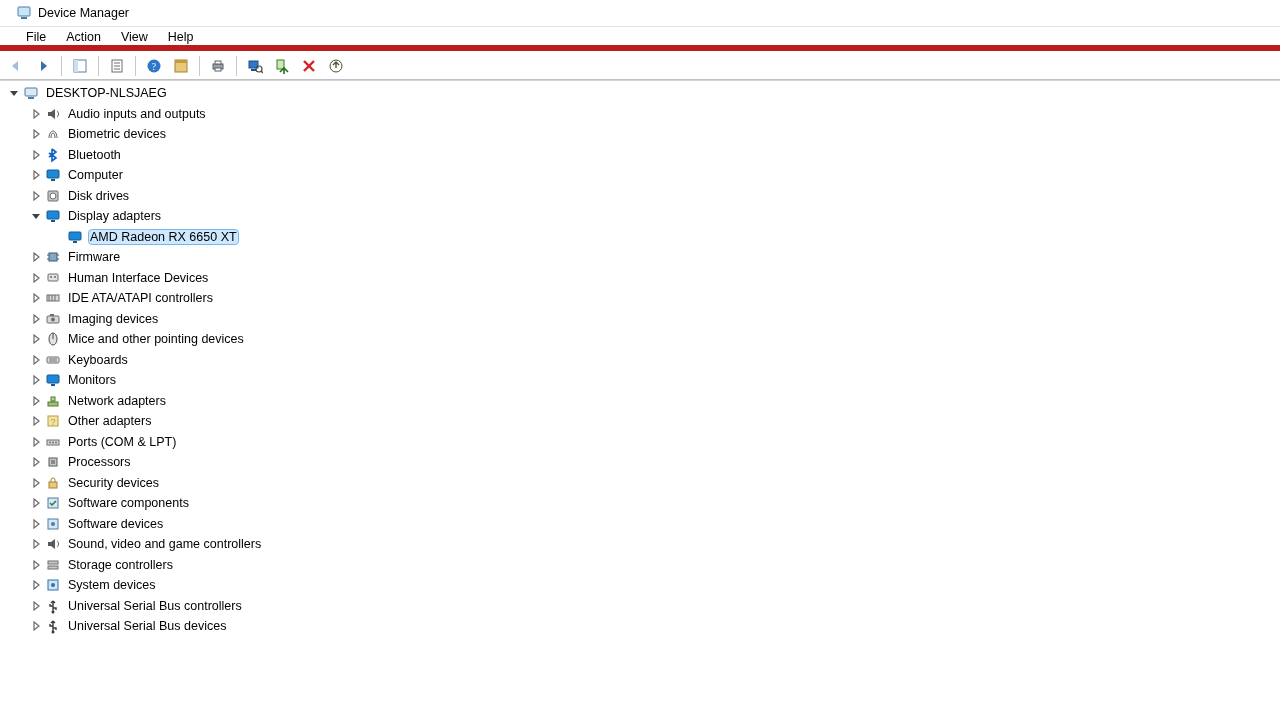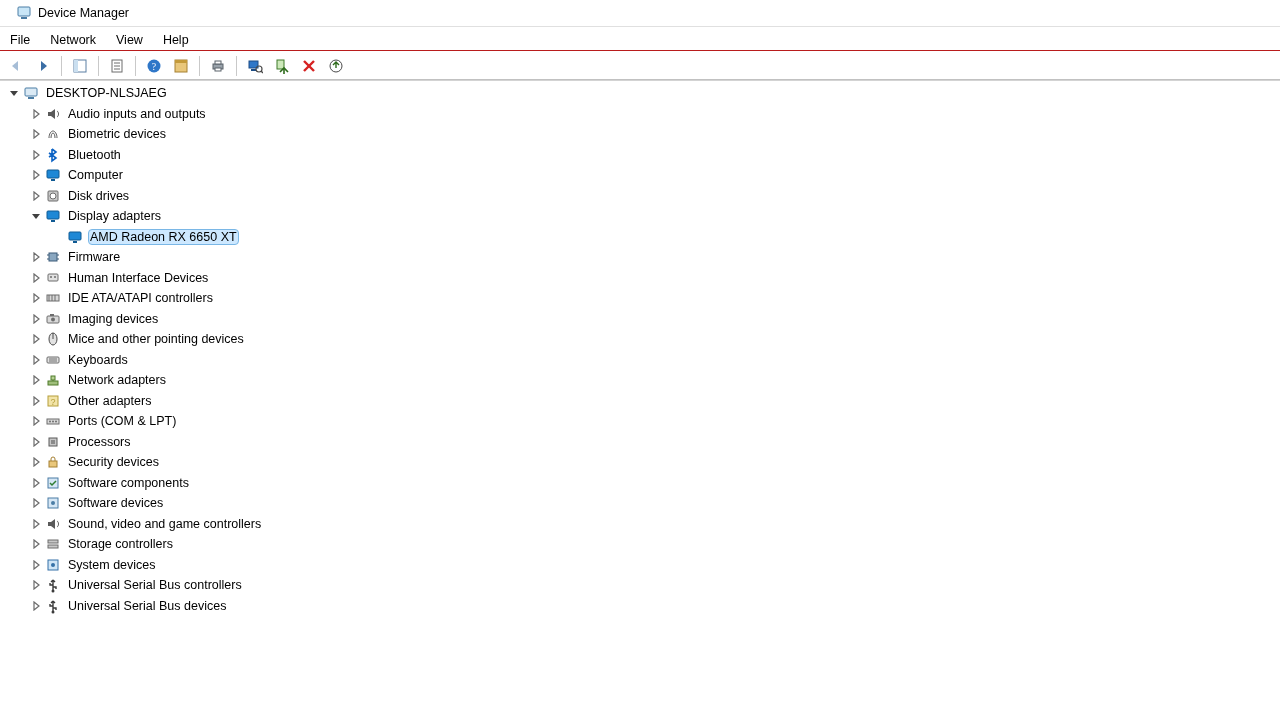--- a/index.html
+++ b/index.html
@@ -23,23 +23,23 @@
   .titlebar-icon {
     width: 16px; height: 16px;
     margin-right: 6px;
     display: inline-flex;
     align-items: center; justify-content: center;
   }
   .titlebar-title { font-size: 12.5px; }
   .menubar {
     height: 24px;
     display: flex;
-    align-items: flex-end;
-    border-bottom: 1px solid #b91c1c;
-    padding: 0 0;
+    align-items: flex-start;
+    border-bottom: 6px solid #b91c1c;
+    padding: 0 16px;
   }
   .menu-item {
     padding: 3px 10px;
     font-size: 12.5px;
     cursor: default;
   }
   .toolbar {
     height: 30px;
     display: flex;
     align-items: center;
@@ -111,21 +111,21 @@
     <svg width="16" height="16" viewBox="0 0 16 16">
       <rect x="2" y="2" width="12" height="9" rx="1" fill="#c9e6f7" stroke="#4b7da5"></rect>
       <rect x="5" y="12" width="6" height="2" fill="#4b7da5"></rect>
     </svg>
   </span>
   <span class="titlebar-title">Device Manager</span>
 </div>
 
 <div class="menubar">
   <div class="menu-item">File</div>
-  <div class="menu-item">Network</div>
+  <div class="menu-item">Action</div>
   <div class="menu-item">View</div>
   <div class="menu-item">Help</div>
 </div>
 
 <div class="toolbar">
   <div class="tbtn disabled">
     <svg width="16" height="16" viewBox="0 0 16 16">
         <path d="M10 3 L4 8 L10 13 Z" fill="#3b6ea5"></path>
       </svg>
   </div>
@@ -417,20 +417,35 @@
   </div>
     <div class="tree-row">
     <span class="indent" style="width:28px"></span>
     <span class="expander">
         <svg width="10" height="10" viewBox="0 0 10 10">
           <path d="M3 1 L8 5 L3 9 Z" fill="none" stroke="#6b6b6b" stroke-width="1.2"></path>
         </svg>
       </span>
     <span class="node-icon">
         <svg width="16" height="16" viewBox="0 0 16 16">
+          <rect x="2" y="3" width="12" height="8" rx="1" fill="#1e88d6" stroke="#0f5a94"></rect>
+          <rect x="6" y="12" width="4" height="2" fill="#0f5a94"></rect>
+        </svg>
+      </span>
+    <span class="node-label">Monitors</span>
+  </div>
+    <div class="tree-row">
+    <span class="indent" style="width:28px"></span>
+    <span class="expander">
+        <svg width="10" height="10" viewBox="0 0 10 10">
+          <path d="M3 1 L8 5 L3 9 Z" fill="none" stroke="#6b6b6b" stroke-width="1.2"></path>
+        </svg>
+      </span>
+    <span class="node-icon">
+        <svg width="16" height="16" viewBox="0 0 16 16">
           <rect x="3" y="9" width="10" height="4" fill="#9fbe7b" stroke="#4f7b2a"></rect>
           <rect x="6" y="4" width="4" height="4" fill="#b7d294" stroke="#4f7b2a"></rect>
           <line x1="8" y1="8" x2="8" y2="9" stroke="#4f7b2a"></line>
         </svg>
       </span>
     <span class="node-label">Network adapters</span>
   </div>
     <div class="tree-row">
     <span class="indent" style="width:28px"></span>
     <span class="expander">

